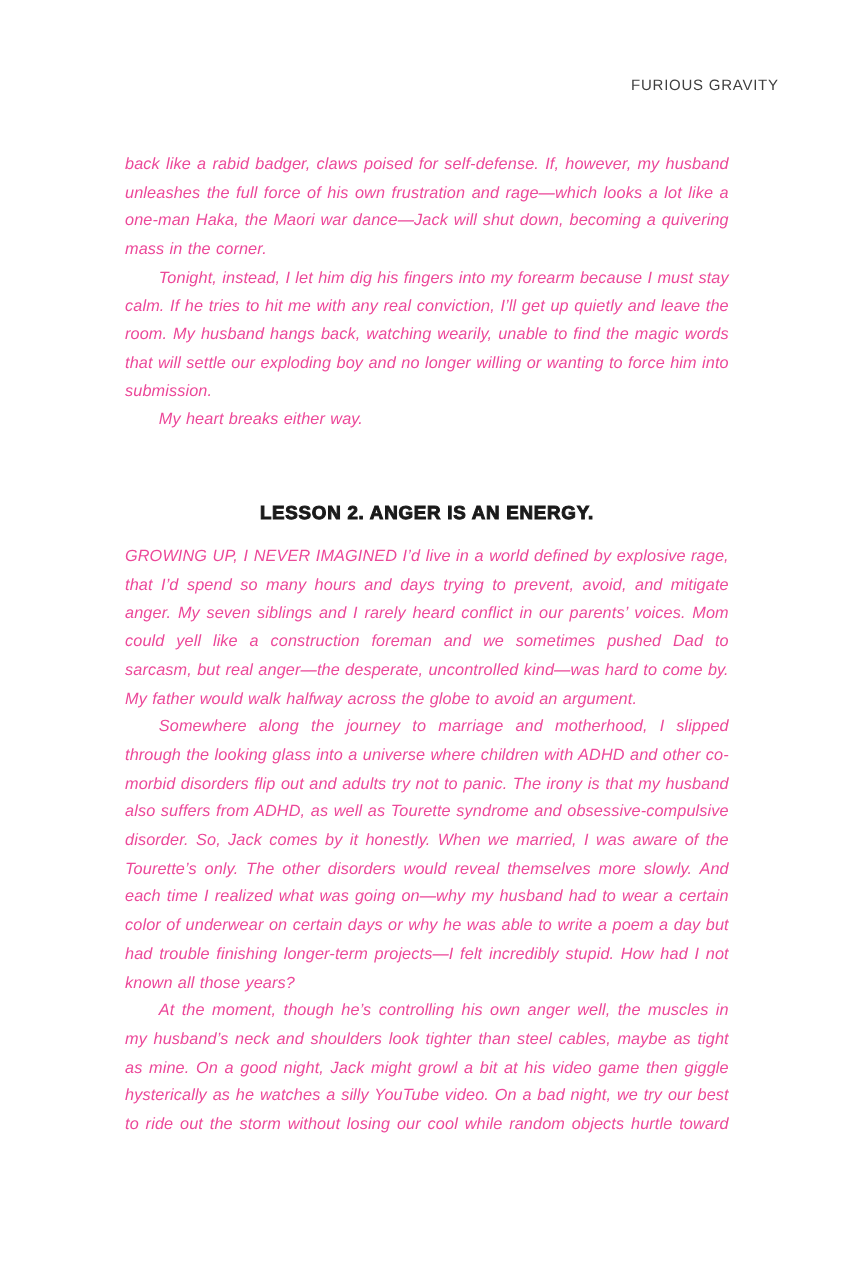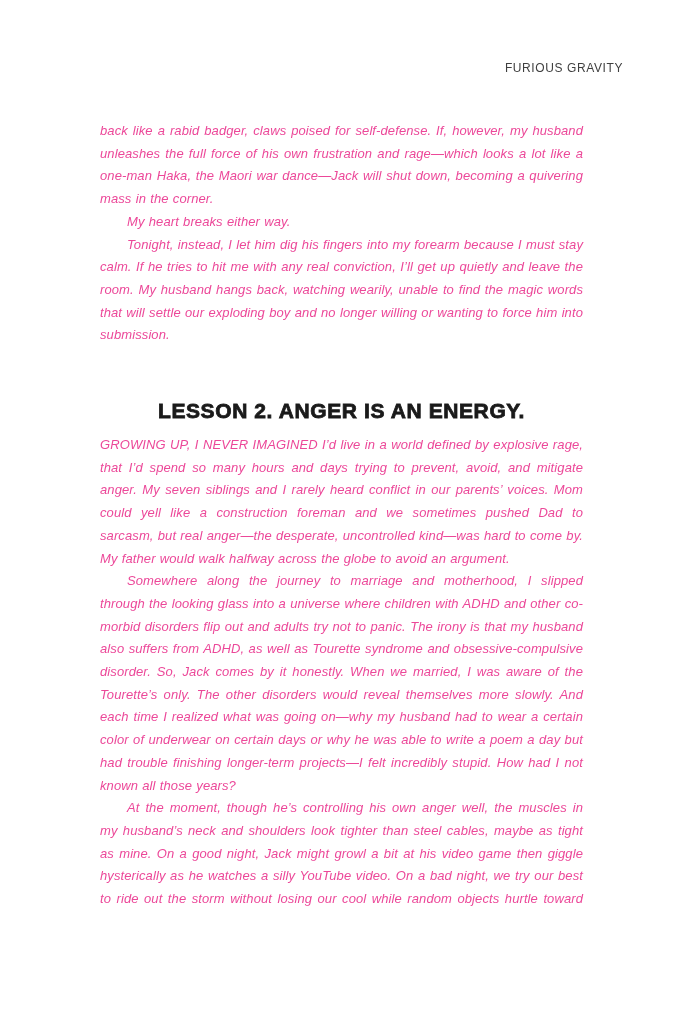--- a/index.html
+++ b/index.html
@@ -39,21 +39,21 @@
     letter-spacing: 0.1px;
     word-spacing: 0.5px;
     font-style: italic;
   }
   p.body.indent {
     text-indent: 27px;
   }
   h2.heading {
     margin: 52px 0 12px 0;
     text-align: center;
-    font-size: 21px;
+    font-size: 15px;
     line-height: 23px;
     font-weight: 700;
     letter-spacing: 0.6px;
     color: #1a1a1a;
     -webkit-text-stroke: 0.8px #1a1a1a;
     white-space: nowrap;
   }
   .page-number {
     position: absolute;
     top: 962px;
@@ -68,23 +68,23 @@
 <body>
 
 <div class="page">
 
   <div class="running-head">FURIOUS GRAVITY</div>
 
   <main class="content">
 
     <p class="body">back like a rabid badger, claws poised for self-defense. If, however, my husband unleashes the full force of his own frustration and rage—which looks a lot like a one-man Haka, the Maori war dance—Jack will shut down, becoming a quivering mass in the corner.</p>
 
+    <p class="body indent">Tonight, instead, I let him dig his fingers into my forearm because I must stay calm. If he tries to hit me with any real conviction, I’ll get up quietly and leave the room. My husband hangs back, watching wearily, unable to find the magic words that will settle our exploding boy and no longer willing or wanting to force him into submission.</p>
+
     <p class="body indent">My heart breaks either way.</p>
-
-    <p class="body indent">Tonight, instead, I let him dig his fingers into my forearm because I must stay calm. If he tries to hit me with any real conviction, I’ll get up quietly and leave the room. My husband hangs back, watching wearily, unable to find the magic words that will settle our exploding boy and no longer willing or wanting to force him into submission.</p>
 
     <h2 class="heading">LESSON 2. ANGER IS AN ENERGY.</h2>
 
     <p class="body">GROWING UP, I NEVER IMAGINED I’d live in a world defined by explosive rage, that I’d spend so many hours and days trying to prevent, avoid, and mitigate anger. My seven siblings and I rarely heard conflict in our parents’ voices. Mom could yell like a construction foreman and we sometimes pushed Dad to sarcasm, but real anger—the desperate, uncontrolled kind—was hard to come by. My father would walk halfway across the globe to avoid an argument.</p>
 
     <p class="body indent">Somewhere along the journey to marriage and motherhood, I slipped through the looking glass into a universe where children with ADHD and other co-morbid disorders flip out and adults try not to panic. The irony is that my husband also suffers from ADHD, as well as Tourette syndrome and obsessive-compulsive disorder. So, Jack comes by it honestly. When we married, I was aware of the Tourette’s only. The other disorders would reveal themselves more slowly. And each time I realized what was going on—why my husband had to wear a certain color of underwear on certain days or why he was able to write a poem a day but had trouble finishing longer-term projects—I felt incredibly stupid. How had I not known all those years?</p>
 
     <p class="body indent">At the moment, though he’s controlling his own anger well, the muscles in my husband’s neck and shoulders look tighter than steel cables, maybe as tight as mine. On a good night, Jack might growl a bit at his video game then giggle hysterically as he watches a silly YouTube video. On a bad night, we try our best to ride out the storm without losing our cool while random objects hurtle toward our heads.</p>
 
   </main>

